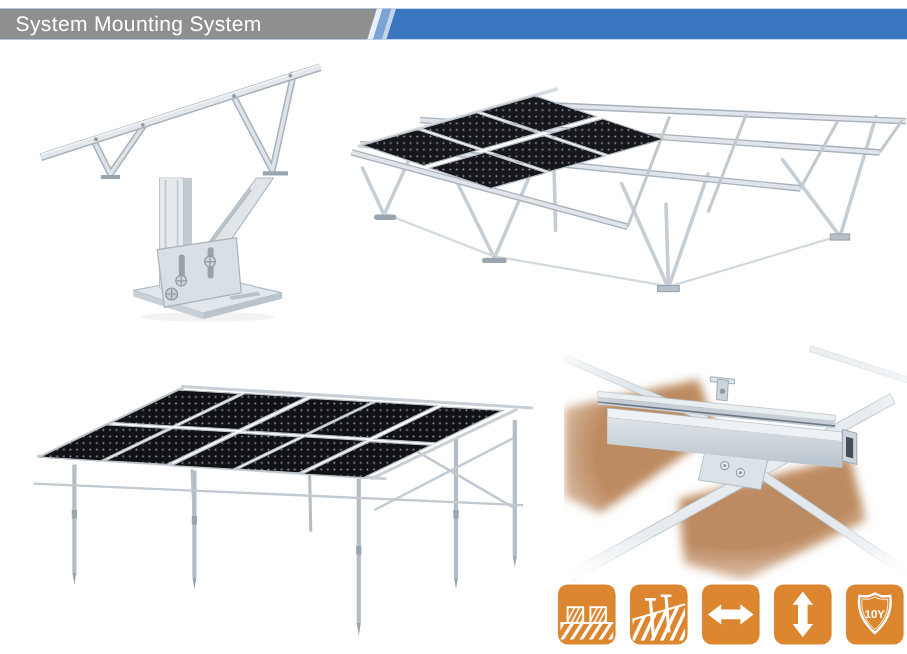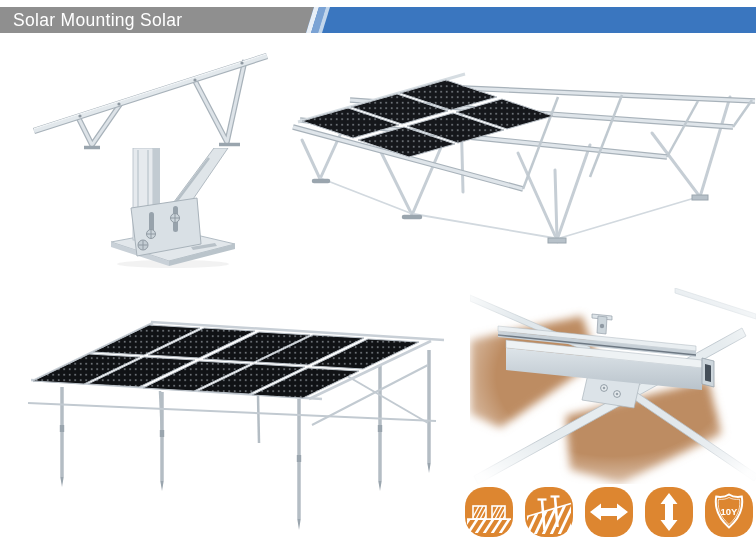--- a/index.html
+++ b/index.html
@@ -6,39 +6,39 @@
   #canvas{position:relative;width:756px;height:545px;background:#ffffff;overflow:hidden;
           font-family:"Liberation Sans",sans-serif;}
   
   #header{position:absolute;left:0;top:7px;width:756px;height:26px;}
   #header svg{position:absolute;left:0;top:0;}
   #header .title{position:absolute;left:13px;top:0;height:26px;line-height:26px;
     color:#ffffff;font-size:17.5px;letter-spacing:.3px;}
   .fig{position:absolute;}
   
   #ficons{position:absolute;left:465px;top:487px;display:flex;gap:12px;}
-  .ficon{width:48px;height:50px;background:#dd8630;border-radius:20px;flex:0 0 auto;
+  .ficon{width:48px;height:50px;background:#dd8630;border-radius:8px;flex:0 0 auto;
          display:flex;align-items:center;justify-content:center;}
   .ficon svg{display:block;}
   .g{stroke:#ffffff;fill:none;}
 </style>
 </head>
 <body>
 
 <div id="canvas">
 
   <div id="header">
     <svg width="756" height="26">
       <rect x="0" y="0" width="756" height="26" fill="#3a76bf"></rect>
       <polygon points="0,0 314,0 306,26 0,26" fill="#8f8f8f"></polygon>
       <polygon points="314,0 319,0 311,26 306,26" fill="#e8eff7"></polygon>
       <polygon points="319,0 326,0 318,26 311,26" fill="#7ba3d4"></polygon>
       <polygon points="326,0 330,0 322,26 318,26" fill="#c2d6eb"></polygon>
     </svg>
-    <div class="title">Solar Mounting Solar</div>
+    <div class="title">System Mounting System</div>
   </div>
 
   <svg class="fig" style="left:28px;top:46px" width="245" height="110" viewBox="0 0 245 110">
 
     <path d="M50,71 L64,99 L93,57" stroke="#a8b2ba" stroke-width="5.5" fill="none" stroke-linejoin="round"></path>
     <path d="M50,71 L64,99 L93,57" stroke="#dde3e8" stroke-width="3" fill="none" stroke-linejoin="round"></path>
     <line x1="56" y1="101.5" x2="72" y2="101.5" stroke="#9aa5ae" stroke-width="3.5"></line>
 
     <path d="M166,33 L199,96 L217,14" stroke="#a8b2ba" stroke-width="5.5" fill="none" stroke-linejoin="round"></path>
     <path d="M166,33 L199,96 L217,14" stroke="#dde3e8" stroke-width="3" fill="none" stroke-linejoin="round"></path>

